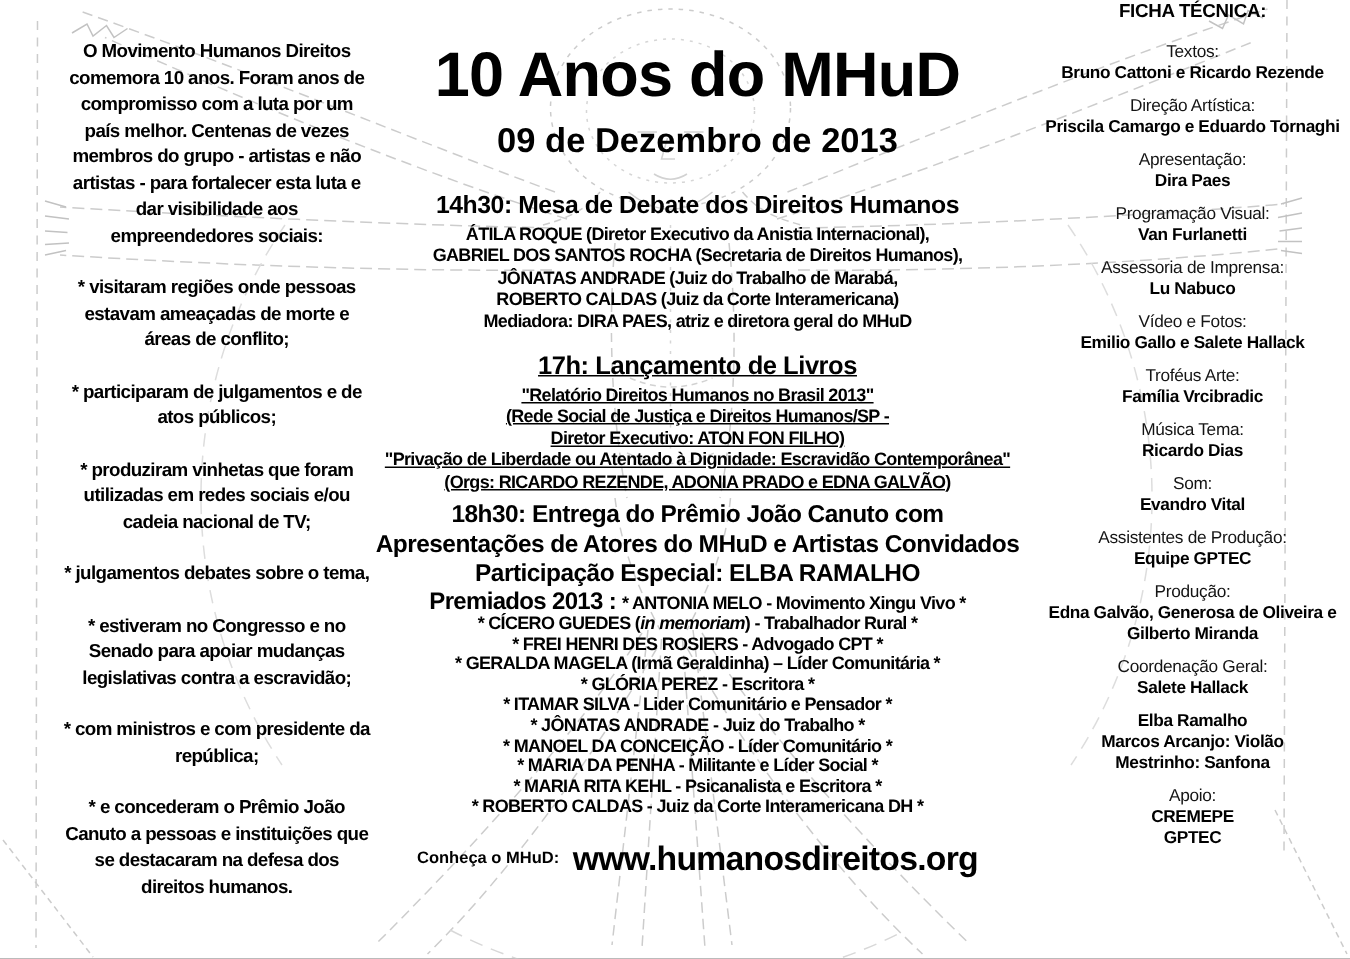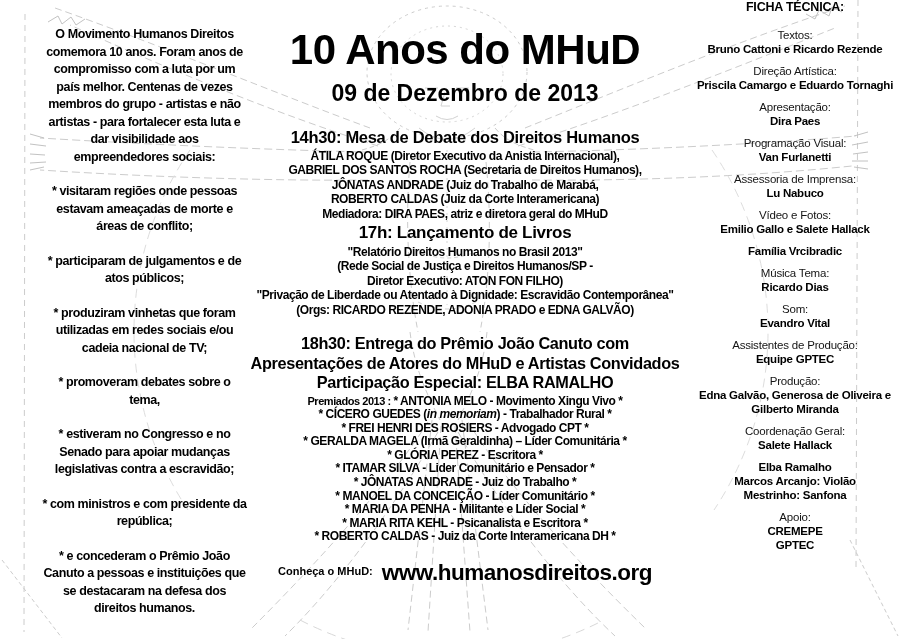--- a/index.html
+++ b/index.html
@@ -14,29 +14,29 @@
     position:absolute; left:42px; top:26px; width:205px; text-align:center;
     font-weight:bold; font-size:12.5px; line-height:17.5px; letter-spacing:-0.4px;
   }
   .col-left p { margin:0 0 17px 0; }
 
   
   .col-center { position:absolute; left:240px; top:0; width:450px; height:468px; text-align:center; font-weight:bold; }
   .title  { position:absolute; top:26px;  width:100%; font-size:42px; letter-spacing:-0.5px; white-space:nowrap; }
   .date   { position:absolute; top:80px;  width:100%; font-size:23px; white-space:nowrap; }
   .sec1   { position:absolute; top:127px; width:100%; }
-  .sec2   { position:absolute; top:222px; width:100%; }
+  .sec2   { position:absolute; top:233px; width:100%;text-decoration:underline; }
   .sec3   { position:absolute; top:334px; width:100%; }
   .sec-h1 { font-size:16.5px; line-height:20px; letter-spacing:-0.3px; white-space:nowrap; }
   .sec2 .sec-h1 { font-size:17px; line-height:21px; }
   .sec-lines { margin-top:2px; }
   .line   { font-size:12px; line-height:14.4px; letter-spacing:-0.45px; white-space:nowrap; }
   .sec3 .line { line-height:13.6px; }
   .h3line { font-size:16.3px; line-height:19.5px; letter-spacing:-0.35px; white-space:nowrap; }
-  .small  { font-size:11px; }
+  .small  { font-size:16px; }
   .footer { position:absolute; top:560px; width:100%; white-space:nowrap; }
   .f-label { font-size:11px; vertical-align:5px; margin-right:9px; }
   .f-url   { font-size:22.5px; letter-spacing:-0.5px; }
 
   
   .col-right { position:absolute; left:695px; top:0; width:200px; text-align:center; }
   .ft-header { font-size:12.5px; font-weight:bold; margin-bottom:14px; letter-spacing:-0.2px; }
   .ft-entry  { margin-top:8px; }
   .ft-label  { font-size:11.5px; line-height:14px; color:#141414; letter-spacing:-0.2px; white-space:nowrap; }
   .ft-value  { font-size:11.5px; line-height:14px; font-weight:bold; letter-spacing:-0.25px; white-space:nowrap; }
@@ -95,21 +95,21 @@
       <path d="M300 620 A330 330 0 0 0 600 622" stroke="#d8d8d8" stroke-dasharray="9 6"></path>
     </g>
   </svg>
 
   <div class="col-left">
     <p class="intro">O Movimento Humanos Direitos comemora 10 anos. Foram anos de compromisso com a luta por um país melhor. Centenas de vezes membros do grupo - artistas e não artistas - para fortalecer esta luta e dar visibilidade aos empreendedores sociais:</p>
     <div>
         <p class="bullet">* visitaram regiões onde pessoas estavam ameaçadas de morte e áreas de conflito;</p>
         <p class="bullet">* participaram de julgamentos e de atos públicos;</p>
         <p class="bullet">* produziram vinhetas que foram utilizadas em redes sociais e/ou cadeia nacional de TV;</p>
-        <p class="bullet">* promoveram debates sobre o tema,</p>
+        <p class="bullet">* julgamentos debates sobre o tema,</p>
         <p class="bullet">* estiveram no Congresso e no Senado para apoiar mudanças legislativas contra a escravidão;</p>
         <p class="bullet">* com ministros e com presidente da república;</p>
         <p class="bullet">* e concederam o Prêmio João Canuto a pessoas e instituições que se destacaram na defesa dos direitos humanos.</p>
       </div>
   </div>
 
   <div class="col-center">
     <div class="title">10 Anos do MHuD</div>
     <div class="date">09 de Dezembro de 2013</div>
 
@@ -182,20 +182,21 @@
         </div>
         <div class="ft-entry">
           <div class="ft-label">Assessoria de Imprensa:</div>
           <div class="ft-value">Lu Nabuco</div>
         </div>
         <div class="ft-entry">
           <div class="ft-label">Vídeo e Fotos:</div>
           <div class="ft-value">Emilio Gallo e Salete Hallack</div>
         </div>
         <div class="ft-entry">
+          <div class="ft-label">Troféus Arte:</div>
           <div class="ft-value">Família Vrcibradic</div>
         </div>
         <div class="ft-entry">
           <div class="ft-label">Música Tema:</div>
           <div class="ft-value">Ricardo Dias</div>
         </div>
         <div class="ft-entry">
           <div class="ft-label">Som:</div>
           <div class="ft-value">Evandro Vital</div>
         </div>

